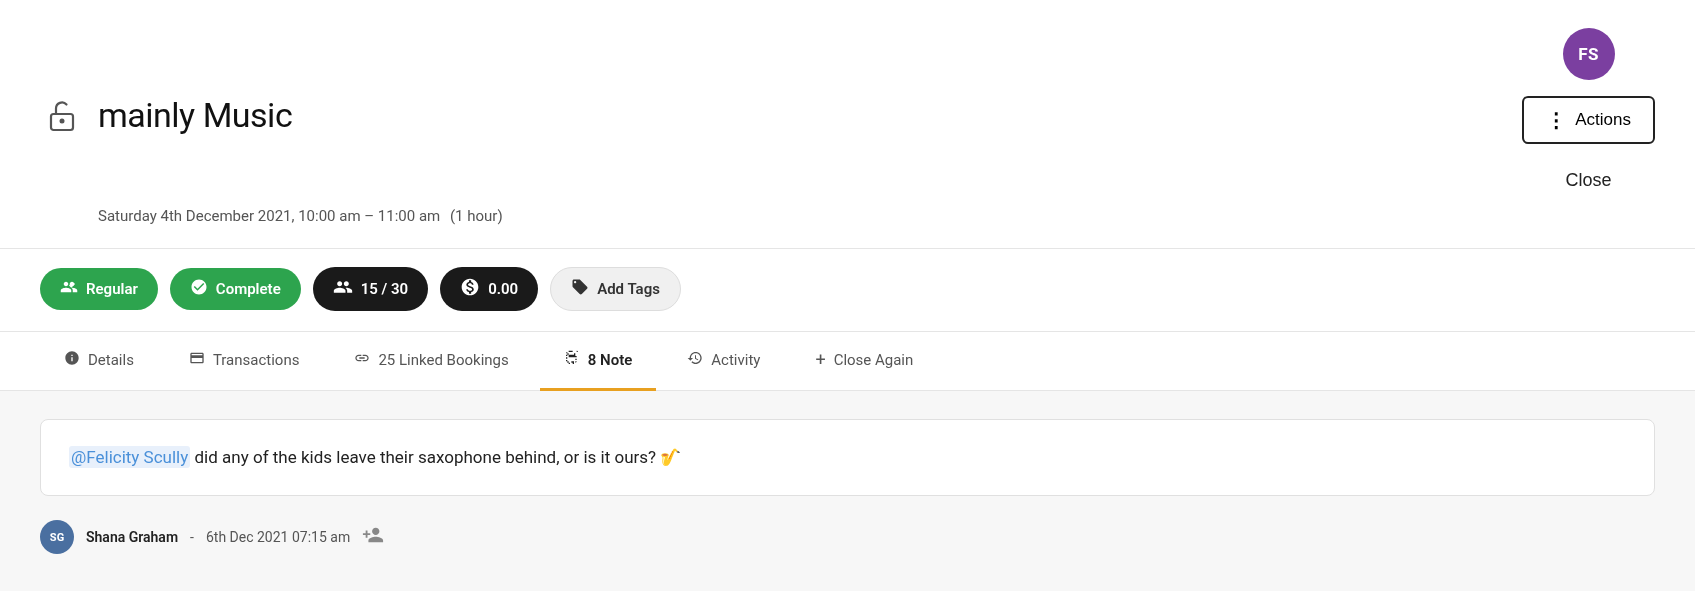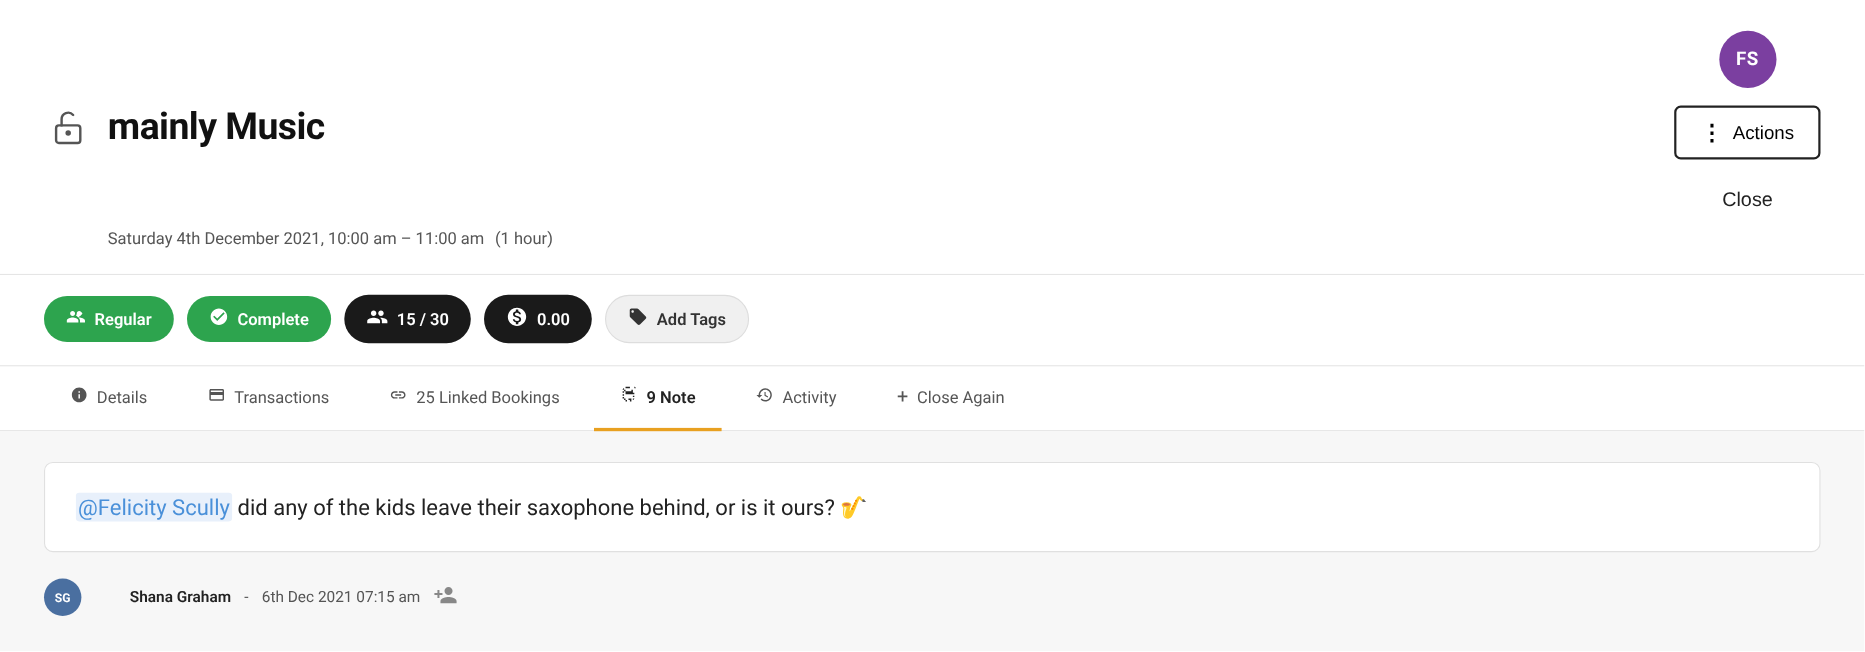--- a/index.html
+++ b/index.html
@@ -34,21 +34,21 @@
     }
     .lock-icon {
       width: 44px;
       height: 44px;
       display: flex;
       align-items: center;
       justify-content: center;
     }
     .page-title {
       font-size: 34px;
-      font-weight: 700;
+      font-weight: 400;
       color: #111;
       letter-spacing: -0.5px;
     }
     .title-right {
       display: flex;
       align-items: center;
       gap: 16px;
       flex-direction: column;
     }
     .avatar {
@@ -157,21 +157,21 @@
       padding: 28px 40px;
       background: #f7f7f7;
       min-height: 200px;
     }
     .note-card {
       background: #fff;
       border: 1px solid #e0e0e0;
       border-radius: 8px;
       padding: 24px 28px;
       margin-bottom: 20px;
-      font-size: 20px;
+      font-size: 17px;
       line-height: 1.6;
       color: #222;
     }
     .mention {
       color: #4a90d9;
       background: #e8f0fb;
       border-radius: 3px;
       padding: 1px 2px;
     }
     .note-footer {
@@ -196,21 +196,20 @@
       flex-shrink: 0;
     }
     .add-user-icon {
       color: #888;
       font-size: 18px;
       cursor: pointer;
     }
     .note-meta {
       font-weight: 600;
       color: #222;
-      margin-left: 32px;
     }
     .note-time {
       font-weight: 400;
       color: #555;
     }
   </style>
 </head>
 <body>
 
 <div class="page">
@@ -319,21 +318,21 @@
       </span>
       <span>25 Linked Bookings</span>
     </div>
 
     <div class="tab active">
       <span>
         <svg width="16" height="16" viewBox="0 0 24 24" fill="#222">
             <path d="M3 5h2V3c-1.1 0-2 .9-2 2zm0 8h2v-2H3v2zm4 8h2v-2H7v2zm-4-4h2v-2H3v2zm10-16H7v2h6V1zm6 0v2h2c0-1.1-.9-2-2-2zm-6 20h2v-2h-2v2zM3 9h2V7H3v2zm14-4h-2v2h2V5zM7 5H5v2h2V5zm0 12H5v2h2v-2zm8 2v-2h-2v2h2zm2-8h2v-2h-2v2zm0 8c1.1 0 2-.9 2-2h-2v2zm0-4h2v-2h-2v2zm-6 4h2v-2h-2v2zm-4-8h10V7H7v6z"></path>
           </svg>
       </span>
-      <span>9 Note</span>
+      <span>8 Note</span>
     </div>
 
     <div class="tab">
       <span>
         <svg width="16" height="16" viewBox="0 0 24 24" fill="#555">
             <path d="M13 3c-4.97 0-9 4.03-9 9H1l3.89 3.89.07.14L9 12H6c0-3.87 3.13-7 7-7s7 3.13 7 7-3.13 7-7 7c-1.93 0-3.68-.79-4.94-2.06l-1.42 1.42C8.27 19.99 10.51 21 13 21c4.97 0 9-4.03 9-9s-4.03-9-9-9zm-1 5v5l4.28 2.54.72-1.21-3.5-2.08V8H12z"></path>
           </svg>
       </span>
       <span>Activity</span>
     </div>

